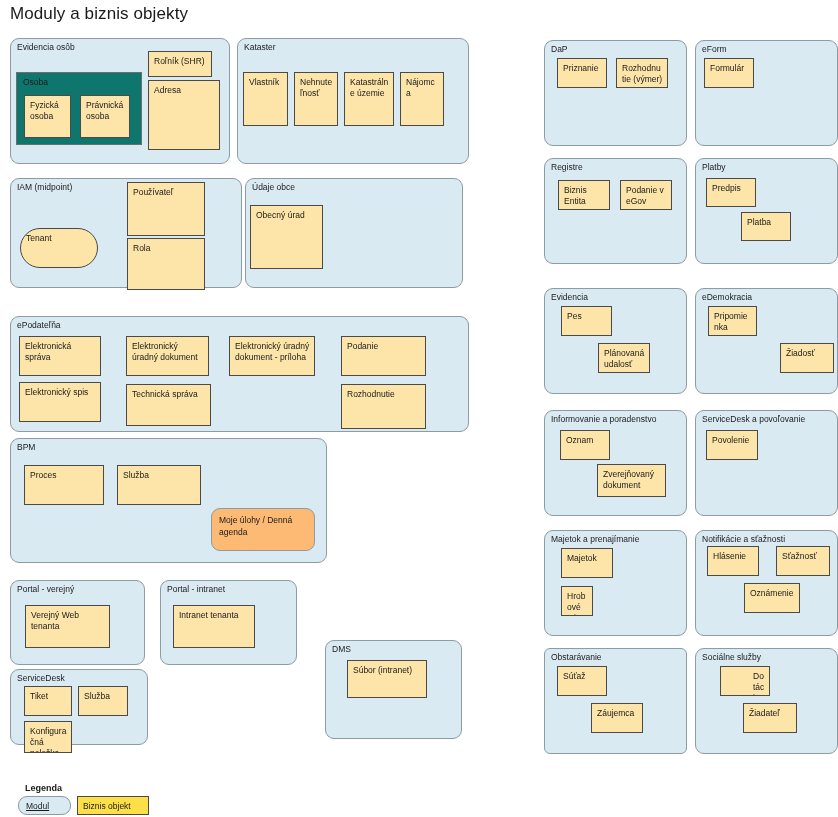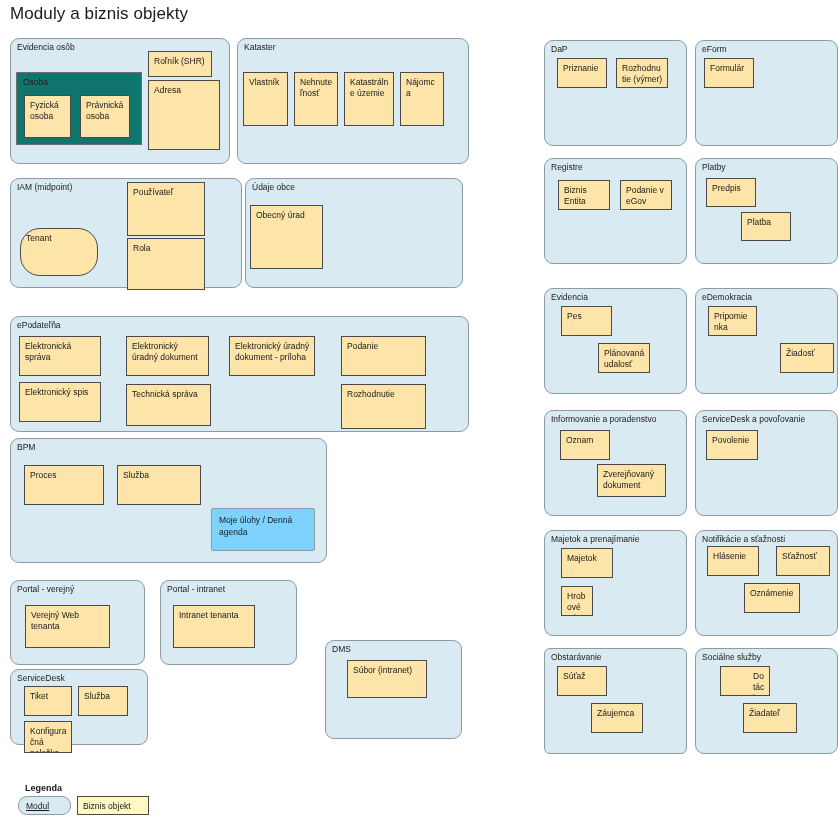--- a/index.html
+++ b/index.html
@@ -70,23 +70,23 @@
     left: 6px;
     top: 4px;
     font-size: 8.5px;
     line-height: 10px;
     color: #1a1a1a;
     white-space: nowrap;
   }
   
   .submodule {
     position: absolute;
-    background: #7dd3fc;
+    background: #fdba74;
     border: 1px solid #8d9ba3;
-    border-radius: 2px;
+    border-radius: 9px;
     box-sizing: border-box;
     font-size: 8.5px;
     line-height: 12px;
     color: #1a1a1a;
     padding: 5px 6px 0 7px;
     overflow: hidden;
   }
   
   .legend-title {
     position: absolute;
@@ -100,21 +100,21 @@
     border: 1px solid #8d9ba3;
     border-radius: 9px;
     box-sizing: border-box;
     font-size: 8.5px;
     line-height: 11px;
     padding: 4px 0 0 7px;
     color: #1a1a1a;
   }
   .legend-bo {
     position: absolute;
-    background: #fef9c3;
+    background: #fde047;
     border: 1px solid #4a4a4a;
     box-sizing: border-box;
     font-size: 8.5px;
     line-height: 11px;
     padding: 4px 0 12px 5px;
     color: #1a1a1a;
   }
 </style>
 </head>
 <body>
@@ -136,21 +136,21 @@
         <div class="module-title">Kataster</div>
       </div>
       <div class="bo" style="left: 243px; top: 72px; width: 45px; height: 54px;">Vlastník</div>
       <div class="bo" style="left: 294px; top: 72px; width: 44px; height: 54px;">Nehnuteľnosť</div>
       <div class="bo" style="left: 344px; top: 72px; width: 50px; height: 54px;">Katastrálne územie</div>
       <div class="bo" style="left: 400px; top: 72px; width: 44px; height: 54px;">Nájomca</div>
       <div class="module" style="left: 10px; top: 178px; width: 232px; height: 110px;">
         <div class="module-title">IAM (midpoint)</div>
       </div>
       <div class="bo" style="left: 127px; top: 182px; width: 78px; height: 54px;">Používateľ</div>
-      <div class="bo" style="left: 20px; top: 228px; width: 78px; height: 48px; border-radius: 20px;">Tenant</div>
+      <div class="bo" style="left: 20px; top: 228px; width: 78px; height: 40px; border-radius: 20px;">Tenant</div>
       <div class="bo" style="left: 127px; top: 238px; width: 78px; height: 52px;">Rola</div>
       <div class="module" style="left: 245px; top: 178px; width: 218px; height: 110px;">
         <div class="module-title">Údaje obce</div>
       </div>
       <div class="bo" style="left: 250px; top: 205px; width: 73px; height: 64px;">Obecný úrad</div>
       <div class="module" style="left: 10px; top: 316px; width: 459px; height: 116px;">
         <div class="module-title">ePodateľňa</div>
       </div>
       <div class="bo" style="left: 19px; top: 336px; width: 82px; height: 40px;">Elektronická správa</div>
       <div class="bo" style="left: 126px; top: 336px; width: 83px; height: 40px;">Elektronický úradný dokument</div>

